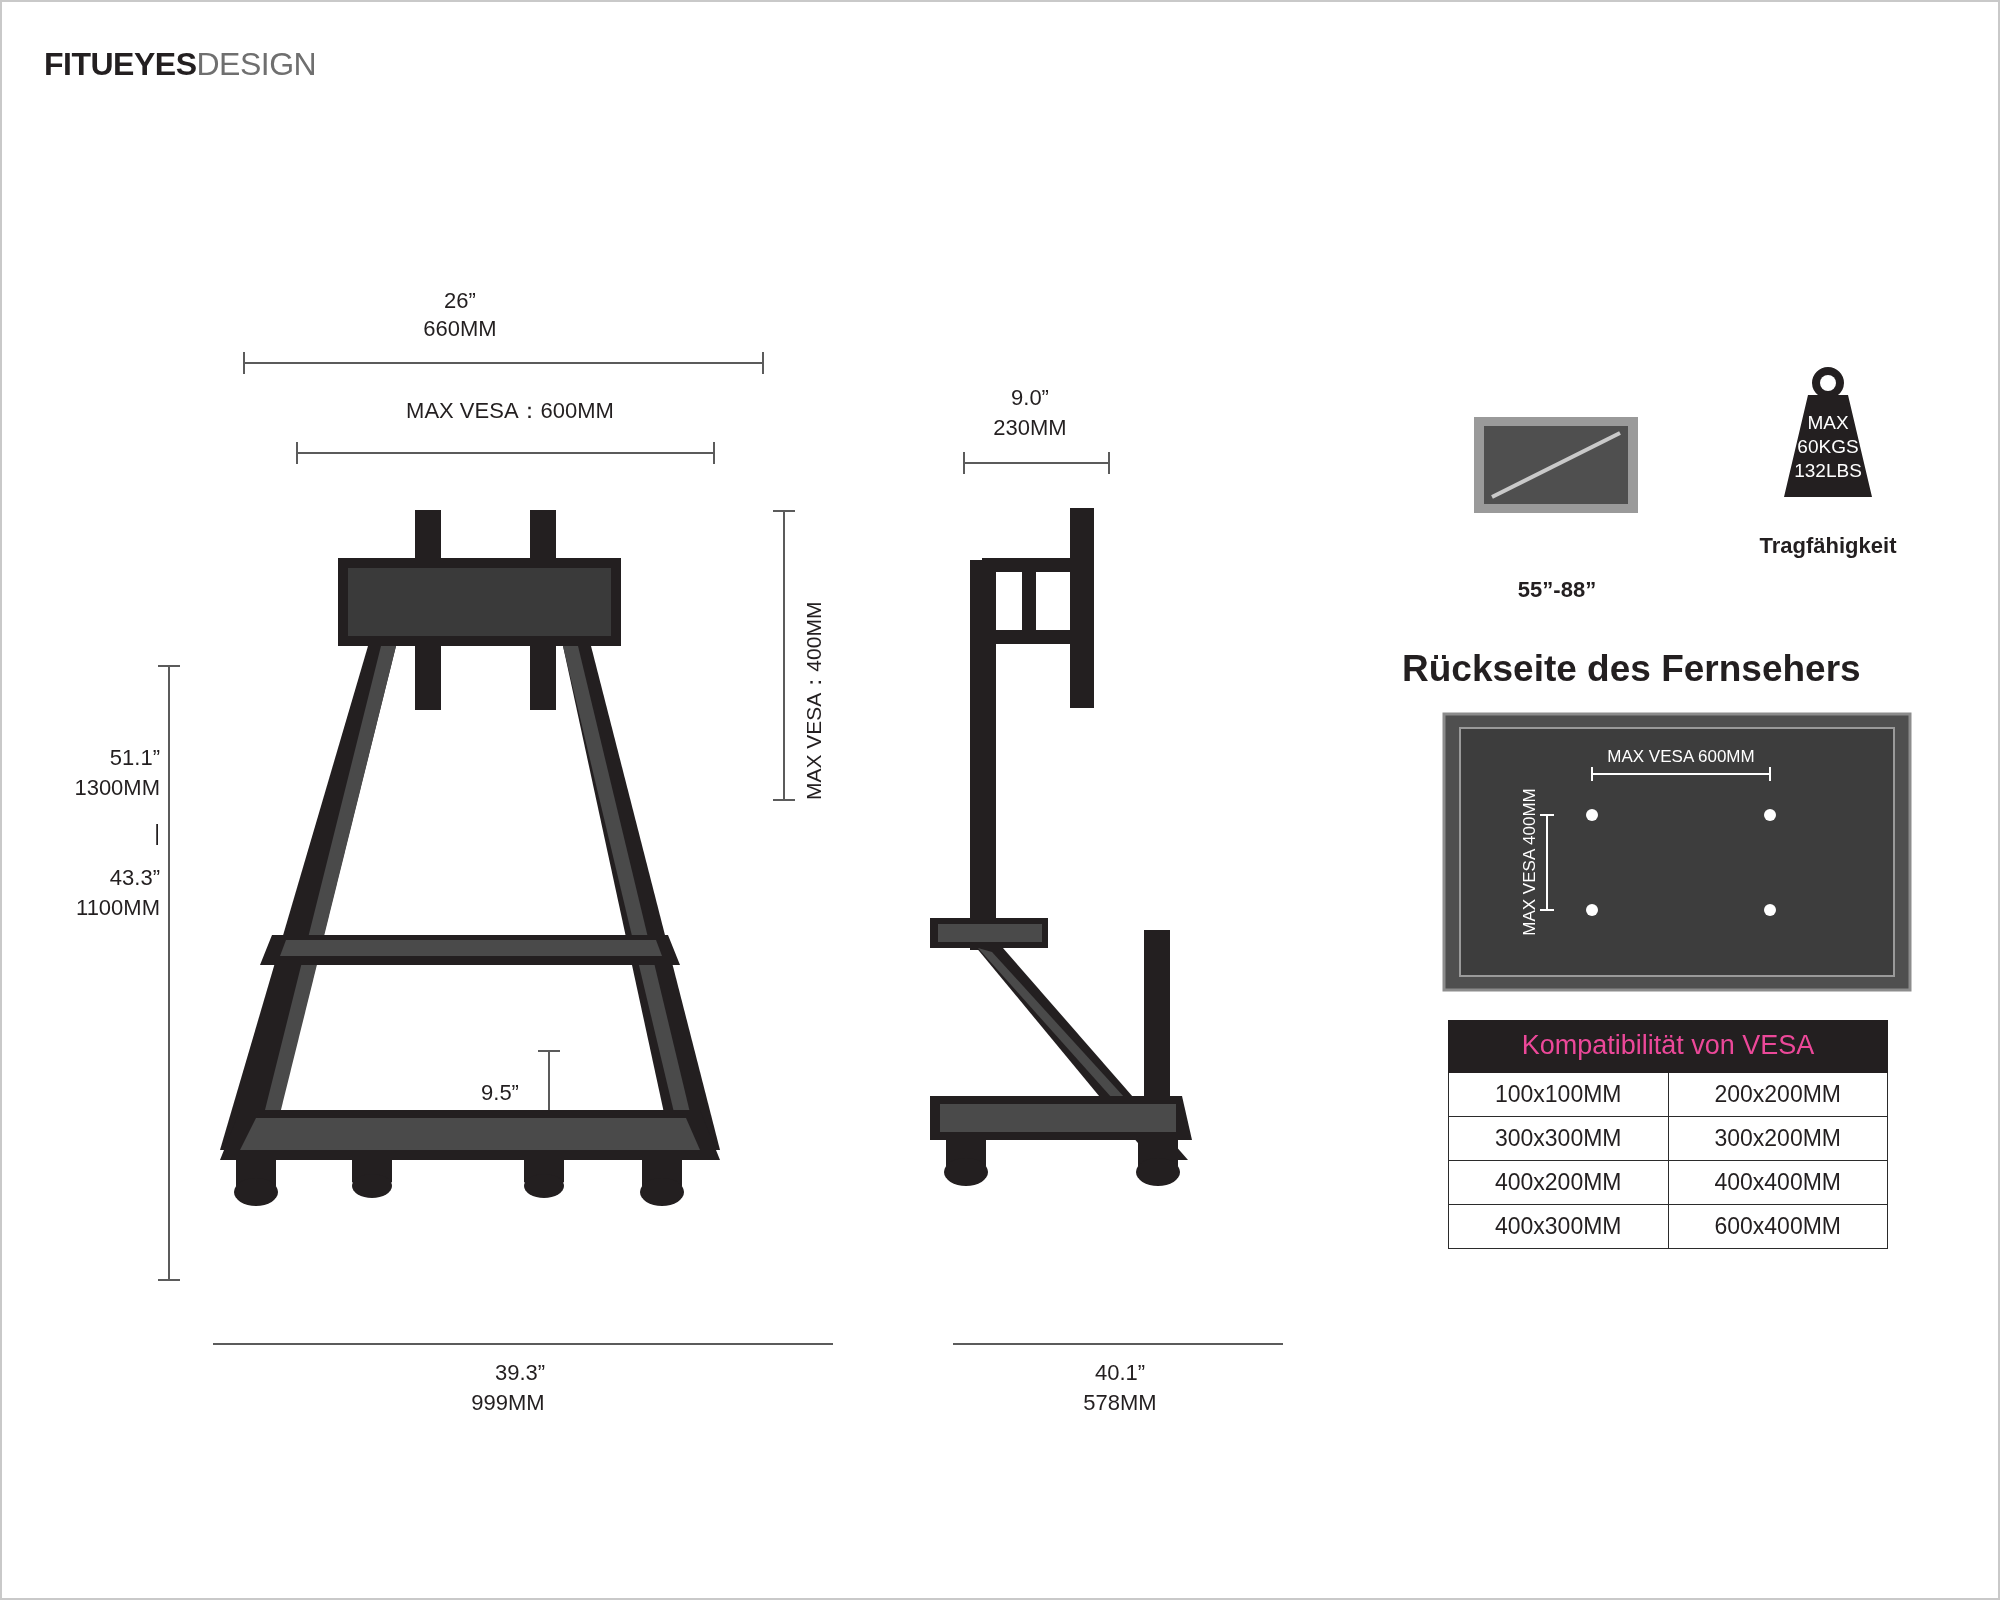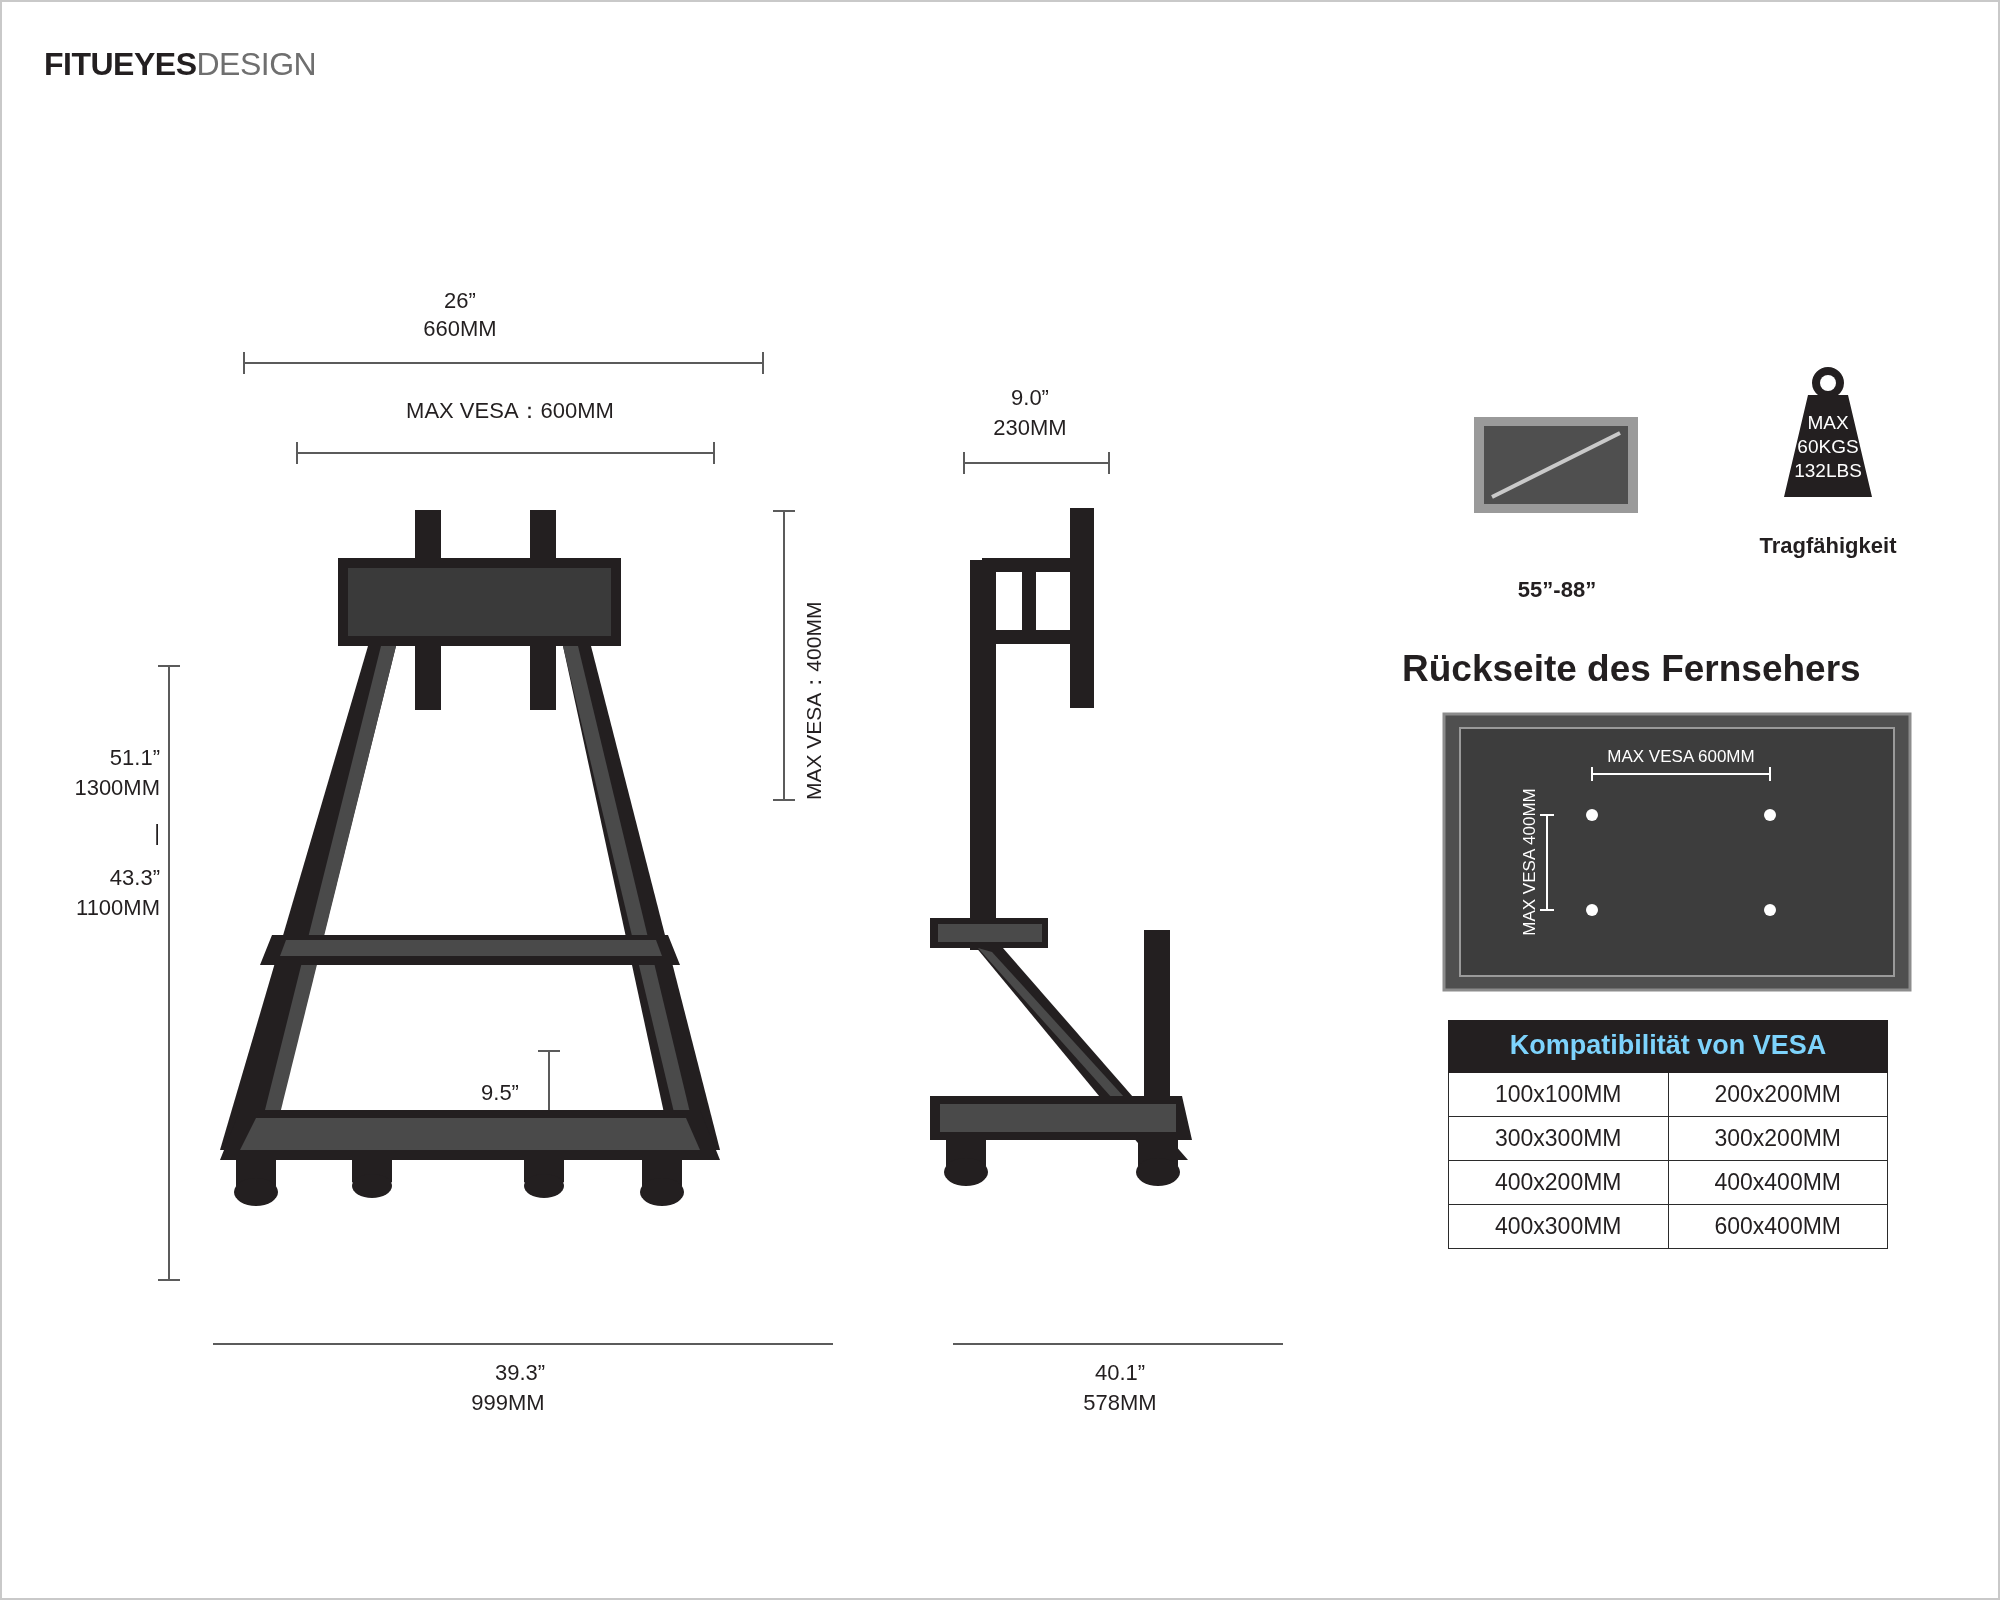--- a/index.html
+++ b/index.html
@@ -79,23 +79,23 @@
   .vesa-table {
     position: absolute;
     left: 1448px;
     top: 1020px;
     width: 440px;
     border-collapse: collapse;
     font-size: 23px;
   }
   .vesa-table th {
     background: #231f20;
-    color: #7dd3fc;
+    color: #ec4899;
     font-size: 27px;
-    font-weight: bold;
+    font-weight: normal;
     padding: 9px 0 11px 0;
     border: 1.5px solid #231f20;
   }
   .vesa-table td {
     border: 1.5px solid #2b2b2b;
     text-align: center;
     padding: 8px 16px;
     color: #231f20;
   }
 </style>

